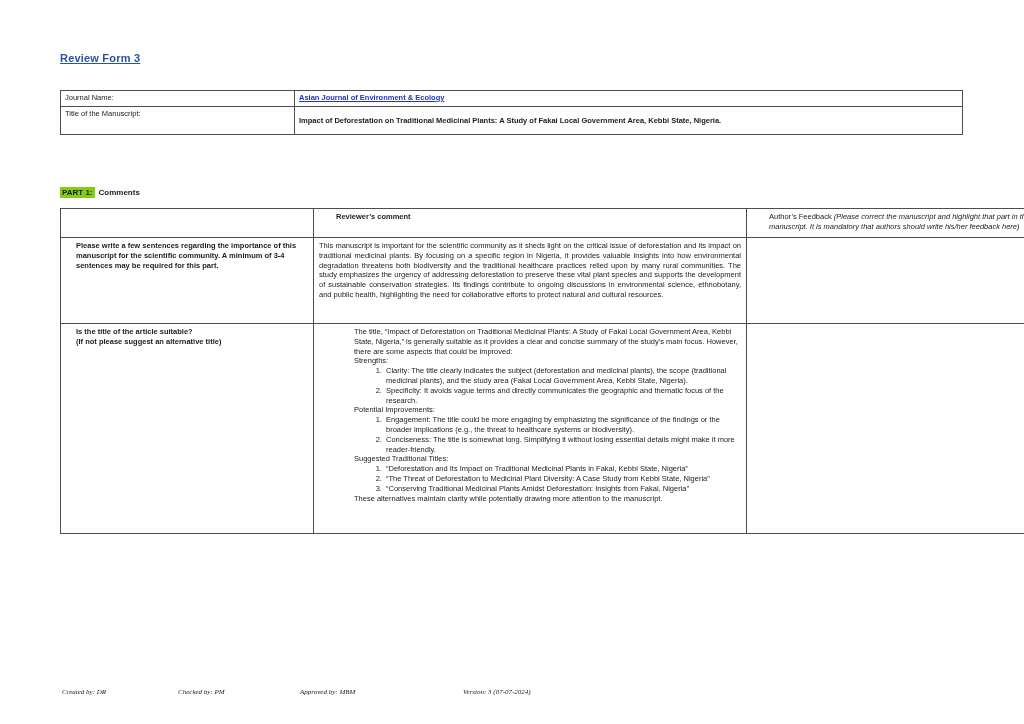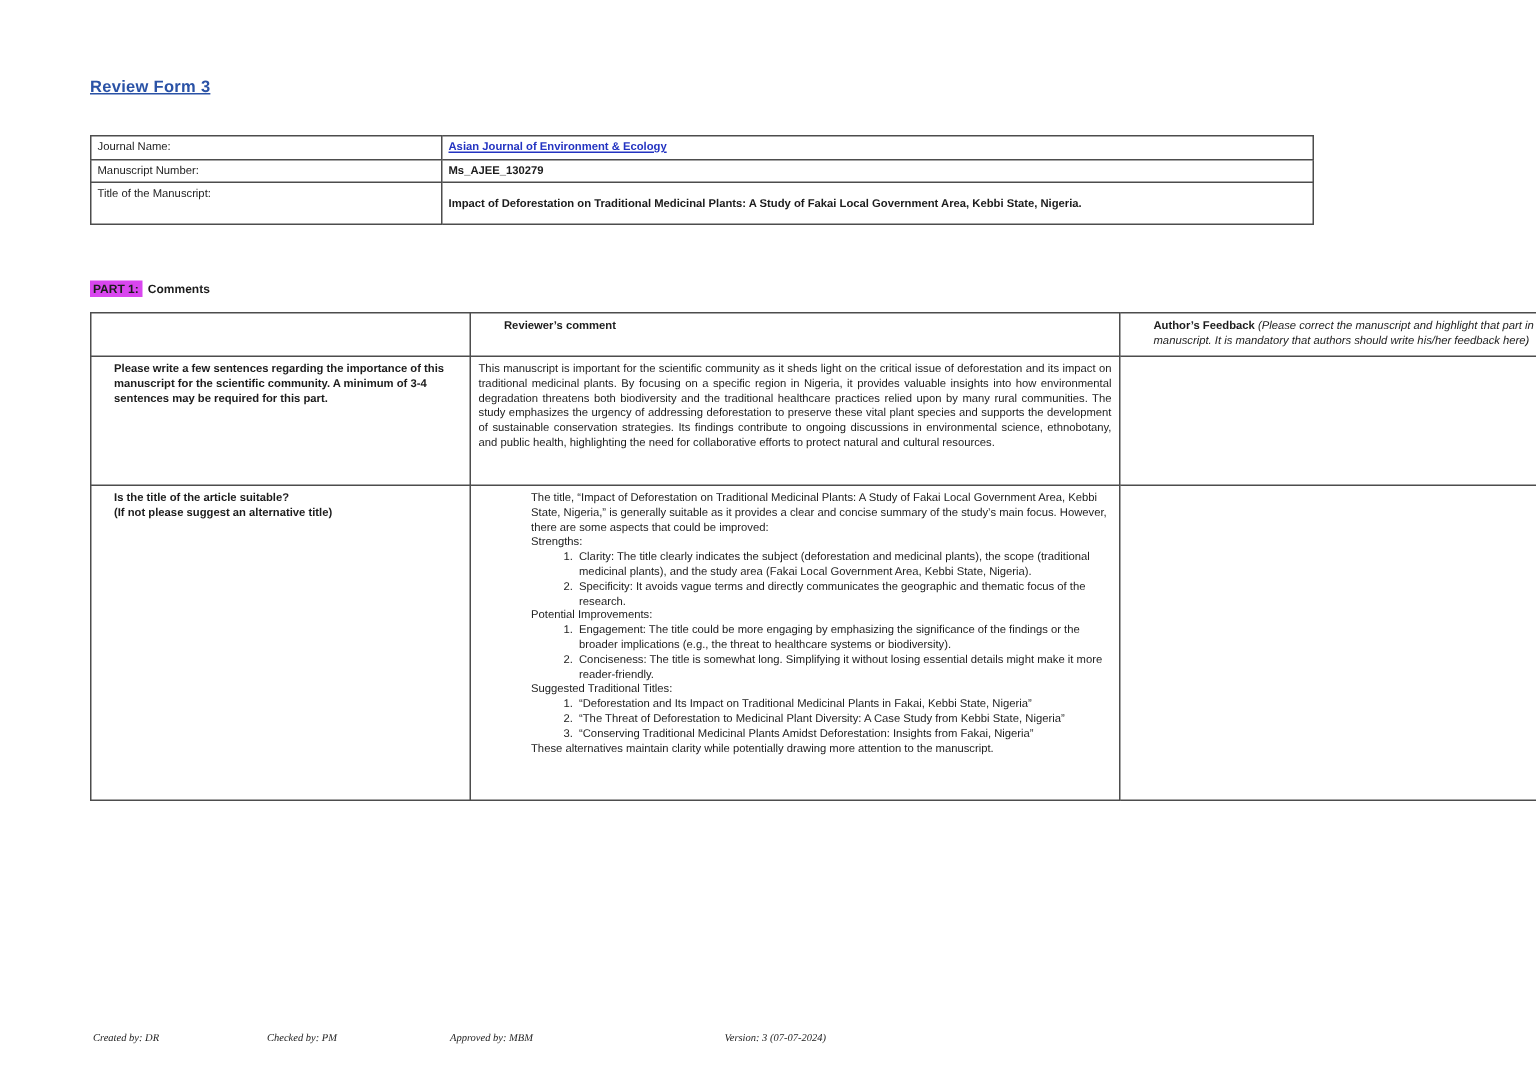--- a/index.html
+++ b/index.html
@@ -14,89 +14,85 @@
   .page-title{
     position:absolute;left:60px;top:52px;
     font-size:11px;font-weight:bold;
     color:#2a52a6;text-decoration:underline;
     letter-spacing:0.2px;
   }
   
   table{border-collapse:collapse;table-layout:fixed;}
   td{border:1px solid #4d4d4d;vertical-align:top;overflow:hidden;}
   .meta-table{
-    position:absolute;left:60px;top:90px;width:816px;
+    position:absolute;left:60px;top:90px;width:903px;
     font-size:7.5px;
   }
   .meta-table td{padding:2px 4px;}
   .meta-table .label-col{width:225px;}
   .meta-row-1 td{height:11px;}
   .meta-row-2 td{height:10px;}
   .meta-row-3 td{height:23px;}
   .meta-row-4 td{height:9px;}
   .meta-value{font-weight:bold;}
   .journal-link{
     font-weight:bold;color:#2333c1;text-decoration:underline;cursor:pointer;
   }
   .title-value-cell{vertical-align:middle;padding-left:6px;}
   
   .part-heading{
     position:absolute;left:60px;top:188px;
     font-size:8px;font-weight:bold;
   }
-  .hl{background:#d946ef;padding:1px 2px;}
+  .hl{background:#84cc16;padding:1px 2px;}
   .part-label{margin-left:4px;}
   
   .comments-table{
     position:absolute;left:60px;top:208px;width:903px;
     font-size:7.5px;line-height:9.8px;
   }
   .comments-table .q-col{width:225px;}
   .comments-table .rc-col{width:405px;}
   .comments-table .af-col{width:273px;}
   .comments-table td{padding:3px 5px;}
   .ct-header td{height:22px;padding-left:22px;}
   .rc-head{font-weight:bold;}
-  .af-head-bold{font-weight:bold;margin-top:45px;}
+  .af-head-bold{font-weight:normal;margin-top:45px;}
   .af-head-italic{font-style:italic;}
   .q-cell{font-weight:bold;padding-left:15px !important;padding-right:8px !important;margin-top:40px;}
   .ct-row-1 td{height:79px;}
   .ct-row-2 td{height:203px;padding-left:40px;}
   .rc-cell-justify{text-align:justify;}
   .rc-block{margin:0;}
   .comments-table ol{
     margin:0;padding-left:30px;
   }
   .comments-table li{padding-left:2px;}
   
   .footer{
     position:absolute;top:688px;left:0;width:1024px;
     font-family:"Liberation Serif", serif;
     font-size:7px;color:#222;
   }
   .footer span{position:absolute;white-space:nowrap;font-style:italic;}
   .f-created{left:62px;}
   .f-checked{left:178px;}
   .f-approved{left:300px;}
-  .f-version{left:463px;margin-left:20px;}
+  .f-version{left:463px;}
 </style>
 </head>
 <body>
 
 <div class="page-title">Review Form 3</div>
 
 <table class="meta-table">
   <tbody>
       <tr class="meta-row-1">
     <td class="label-col">Journal Name:</td>
     <td><span class="journal-link">Asian Journal of Environment &amp; Ecology</span></td>
-  </tr>
-  <tr class="meta-row-2">
-    <td class="label-col">Manuscript Number:</td>
-    <td class="meta-value">Ms_AJEE_130279</td>
   </tr>
   <tr class="meta-row-3">
     <td class="label-col">Title of the Manuscript:</td>
     <td class="meta-value title-value-cell">Impact of Deforestation on Traditional Medicinal Plants: A Study of Fakai Local Government Area, Kebbi State, Nigeria.</td>
   </tr>
 </tbody>
   </table>
 
 <div class="part-heading">
   <span class="hl">PART 1:</span><span class="part-label">Comments</span>

